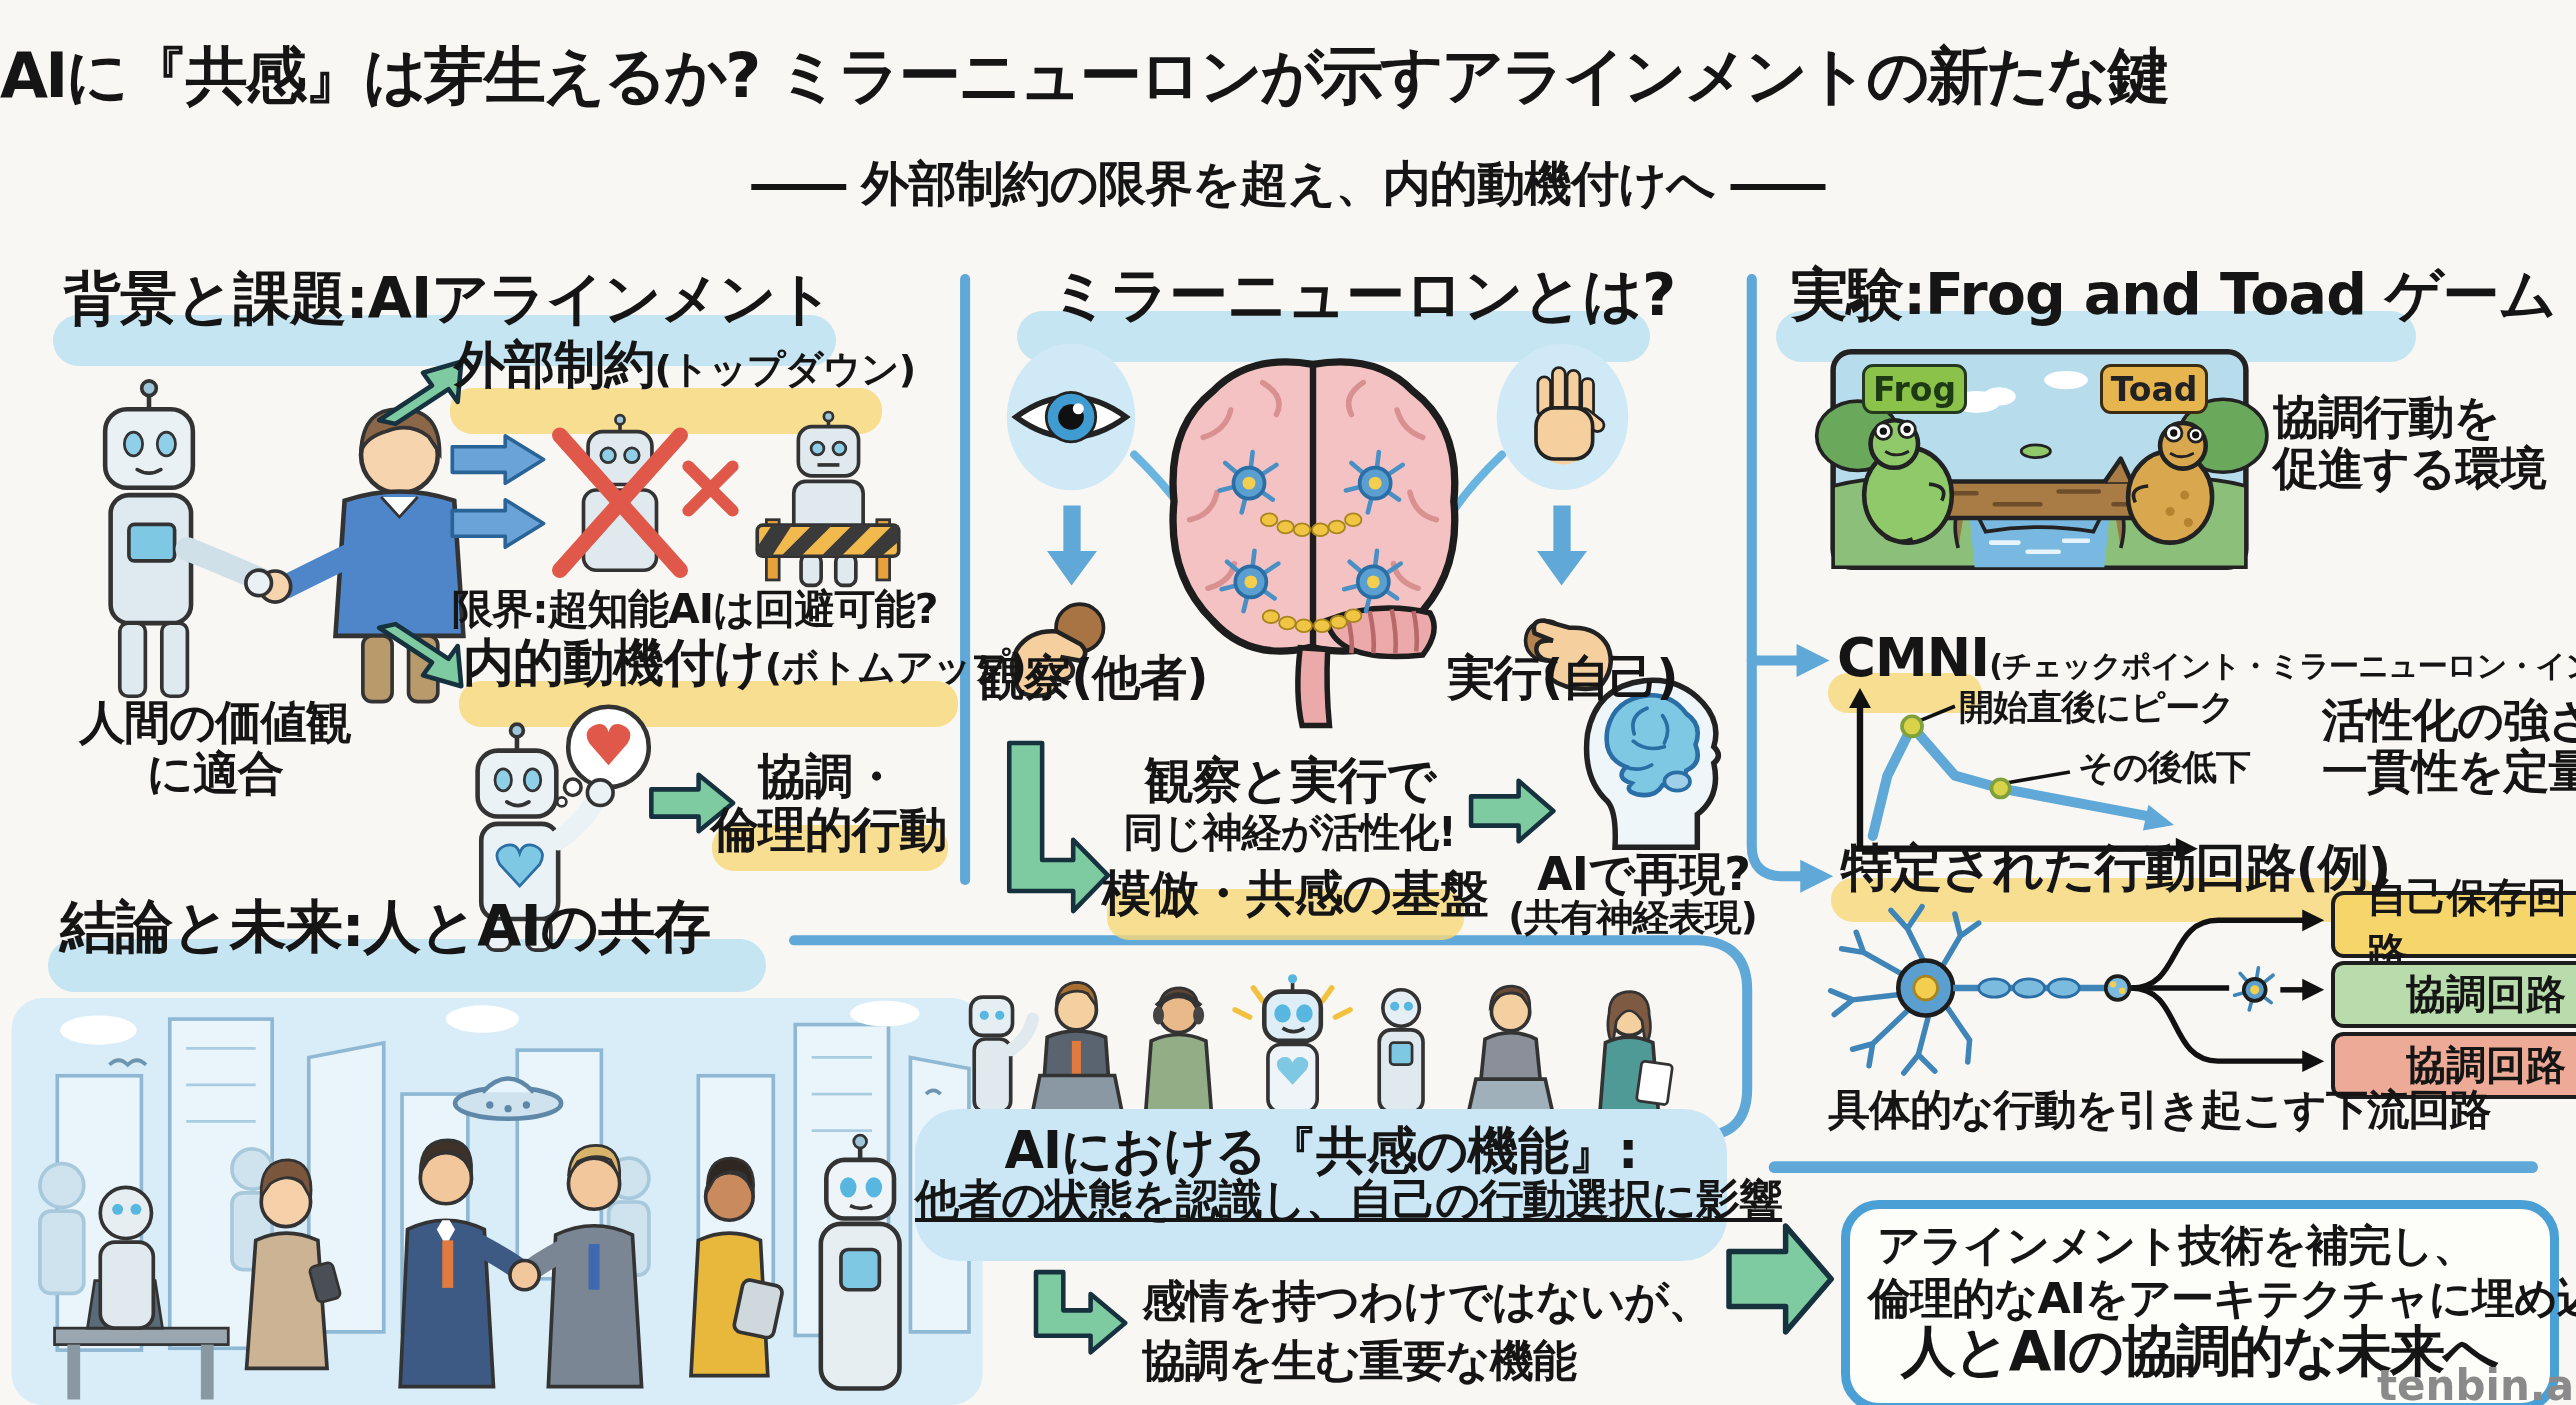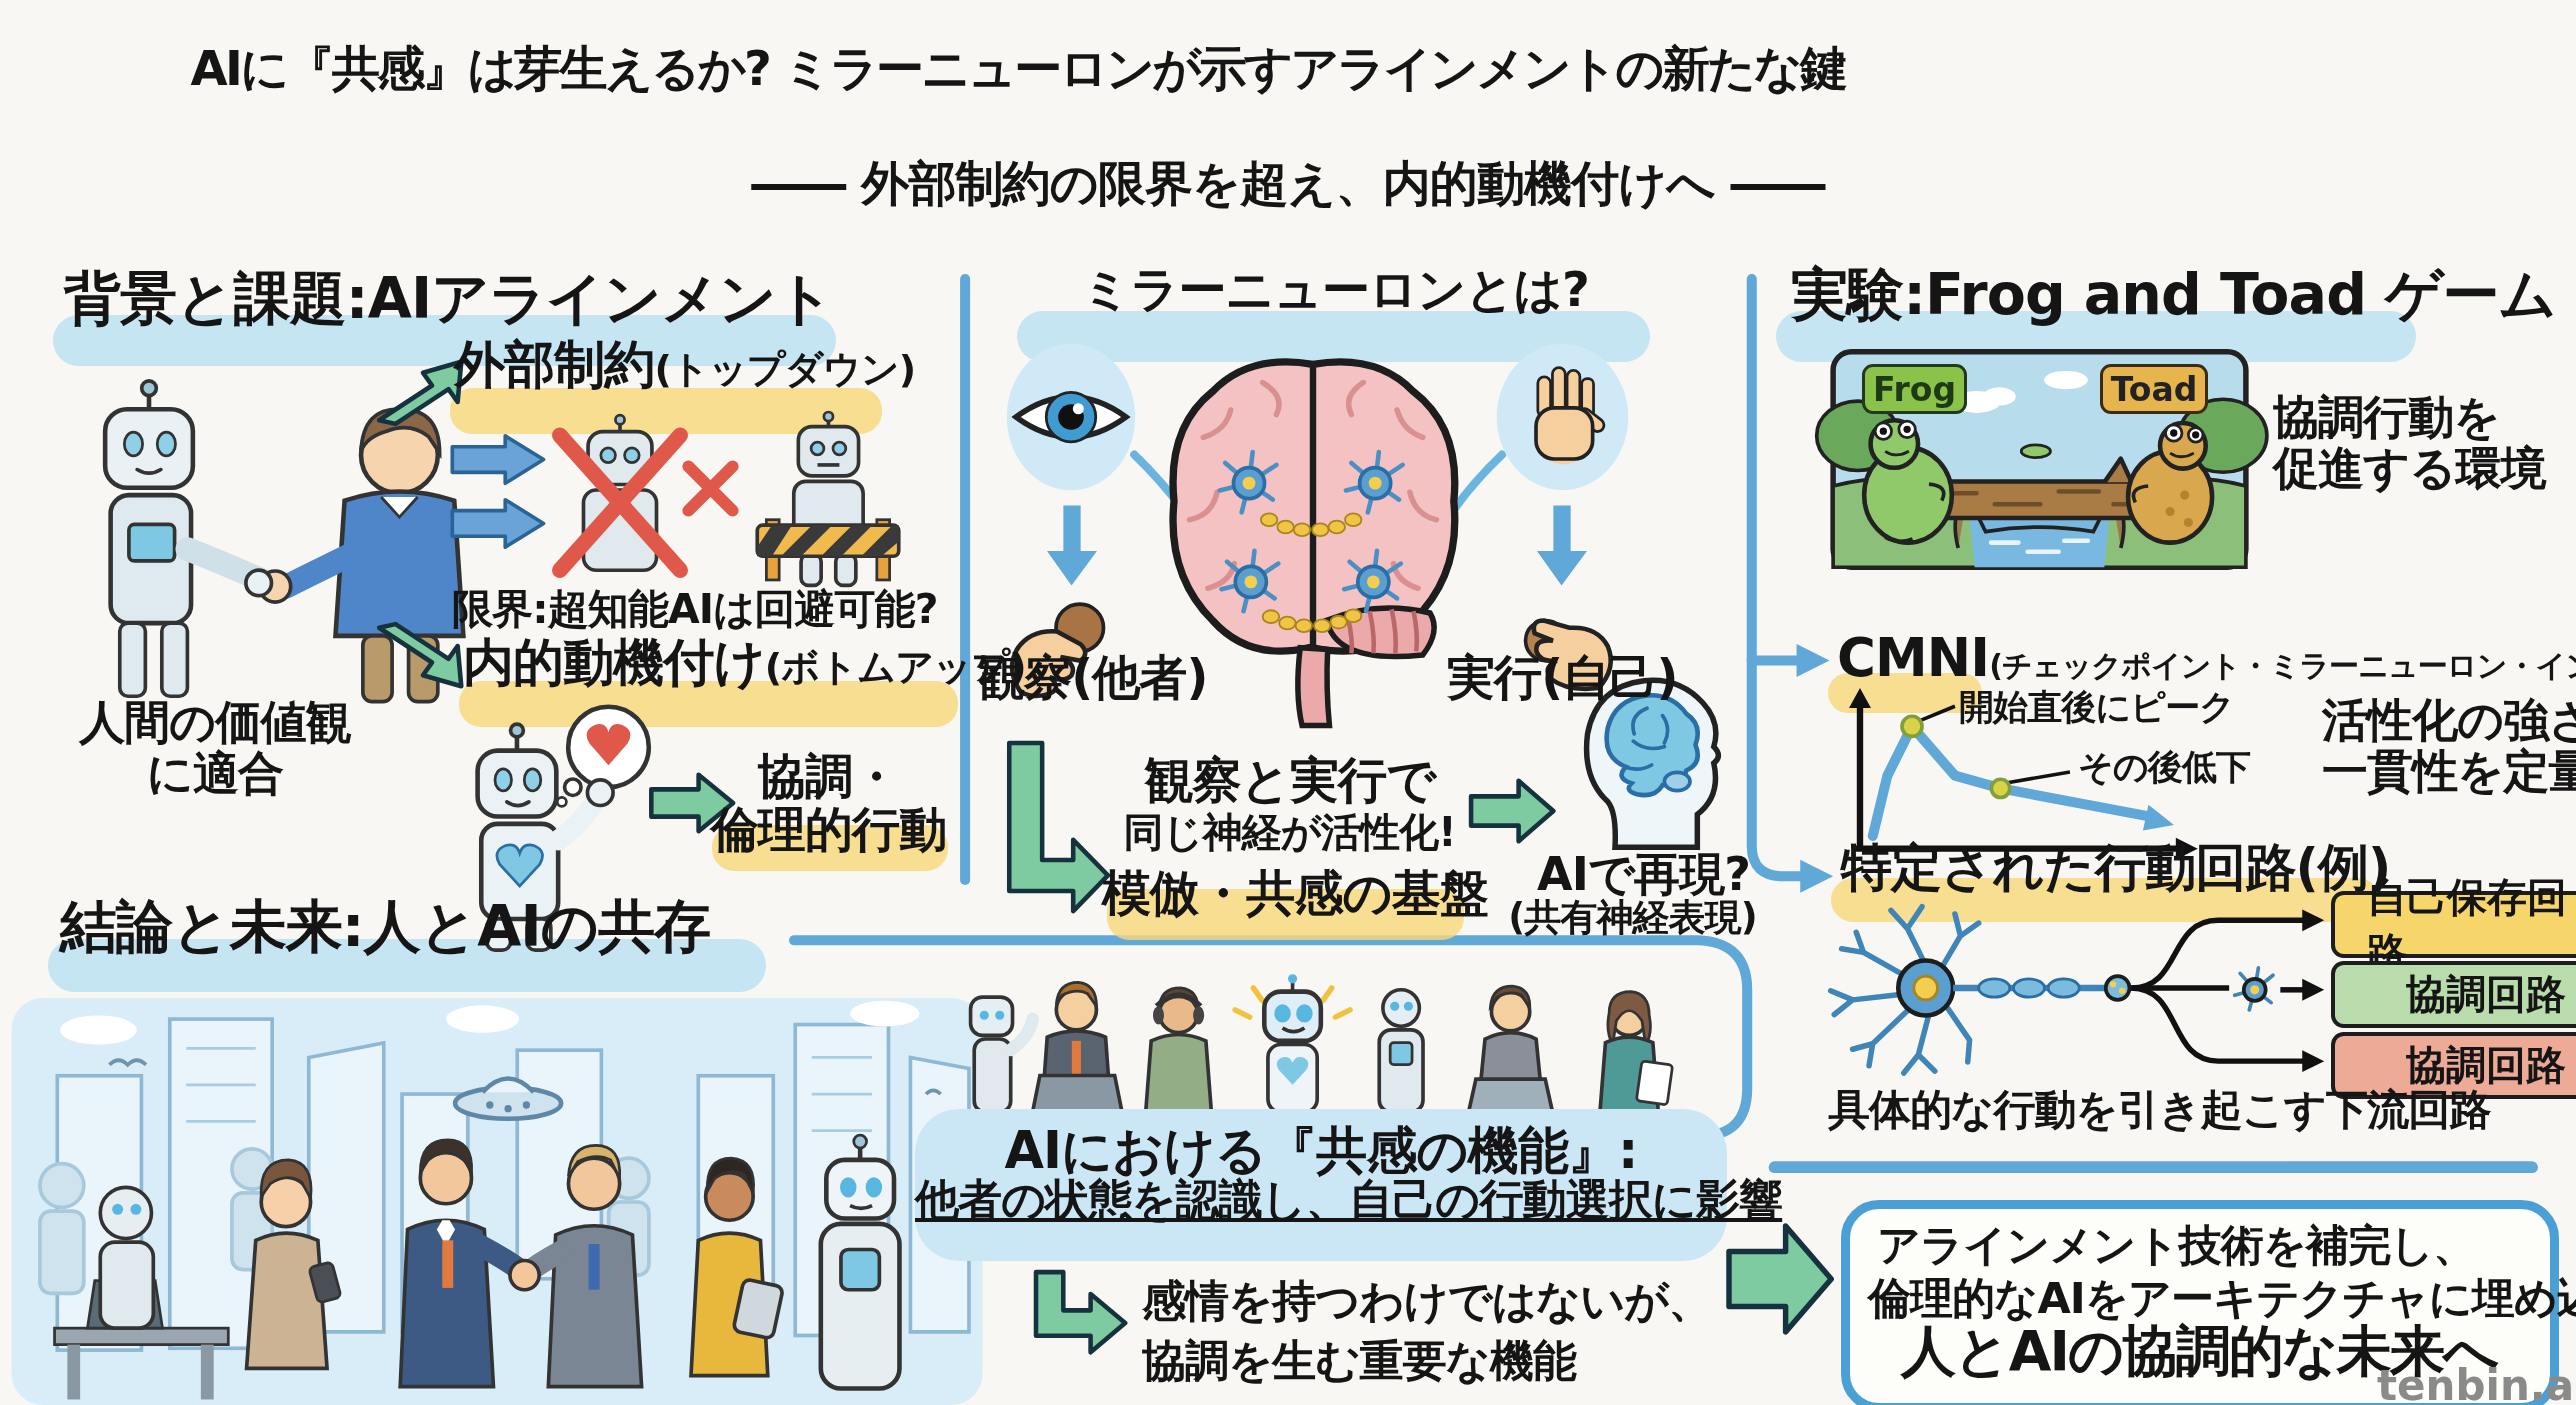--- a/index.html
+++ b/index.html
@@ -28,21 +28,21 @@
     <polygon points="1968,940 2004,958 1968,976" fill="#5fa8d8"></polygon>
     <path d="M1915,722 H1968" stroke="#5fa8d8" stroke-width="11" fill="none" stroke-linecap="round"></path>
     <polygon points="1964,704 2000,722 1964,740" fill="#5fa8d8"></polygon>
     <path d="M868,1028 H1856 Q1910,1030 1910,1082 V1190 Q1910,1242 1858,1242" stroke="#5fa8d8" stroke-width="11" fill="none" stroke-linecap="round"></path>
     <path d="M1940,1276 H2768" stroke="#5fa8d8" stroke-width="13" fill="none" stroke-linecap="round"></path>
     <path d="M1240,497 Q1305,560 1332,626" stroke="#6ab4e0" stroke-width="9" fill="none" stroke-linecap="round"></path>
     <path d="M1642,497 Q1578,558 1552,626" stroke="#6ab4e0" stroke-width="9" fill="none" stroke-linecap="round"></path>
     <polygon points="1003,1262 950,1296 1003,1330" fill="#cbe7f6"></polygon>
   </svg>
 
-  <div class="t c" style="left:0;top:42px;width:2036px;font-size:48px;letter-spacing:-2.7px;">AIに『共感』は芽生えるか? ミラーニューロンが示すアラインメントの新たな鍵</div>
+  <div class="t c" style="left:0;top:42px;width:2036px;font-size:62px;letter-spacing:-2.7px;">AIに『共感』は芽生えるか? ミラーニューロンが示すアラインメントの新たな鍵</div>
   <div class="t c" style="left:0;top:157px;width:2576px;font-size:48px;">―― 外部制約の限界を超え、内的動機付けへ ――</div>
 
   <div class="pill" style="left:53px;top:315px;width:783px;height:51px;"></div>
   <div class="t" style="left:64px;top:267px;font-size:57px;">背景と課題:AIアラインメント</div>
 
   <svg class="svgabs" style="left:41px;top:380px;" width="471" height="329" viewBox="0 0 515 360">
     <line x1="118" y1="10" x2="118" y2="32" stroke="#333" stroke-width="5"></line>
       <circle cx="118" cy="9" r="8" fill="#9fc6d8" stroke="#333" stroke-width="4"></circle>
     <rect x="70" y="32" width="96" height="86" rx="24" fill="#e9f1f5" stroke="#333" stroke-width="5"></rect>
     <ellipse cx="101" cy="70" rx="10" ry="13" fill="#8fd0e8" stroke="#333" stroke-width="3"></ellipse>
@@ -152,21 +152,21 @@
     <polygon points="0,18 52,18 52,2 90,33 52,64 52,48 0,48" fill="#7ecba1" stroke="#17323f" stroke-width="5" stroke-linejoin="round"></polygon>
   </svg>
 
   <div class="yp" style="left:712px;top:825px;width:236px;height:46px;"></div>
   <div class="t c" style="left:706px;top:750px;width:245px;font-size:48px;">
     <div>協調・</div>
       <div>倫理的行動</div>
   </div>
 
   <div class="pill" style="left:1017px;top:311px;width:633px;height:51px;"></div>
-  <div class="t" style="left:1050px;top:263px;font-size:48px;margin-left:32px;">ミラーニューロンとは?</div>
+  <div class="t" style="left:1050px;top:263px;font-size:59px;">ミラーニューロンとは?</div>
 
   <svg class="svgabs" style="left:1004px;top:340px;" width="134" height="154" viewBox="0 0 146 168">
     <ellipse cx="73" cy="84" rx="70" ry="80" fill="#cfe9f6"></ellipse>
     <path d="M13,84 Q73,40 133,84 Q73,128 13,84 Z" fill="#fff" stroke="#222" stroke-width="6"></path>
     <circle cx="73" cy="84" r="27" fill="#3f9bd0" stroke="#222" stroke-width="3"></circle>
     <circle cx="73" cy="84" r="14" fill="#101010"></circle>
     <circle cx="81" cy="75" r="6" fill="#fff"></circle>
   </svg>
 
   <svg class="svgabs" style="left:1494px;top:340px;" width="137" height="154" viewBox="0 0 150 168">

